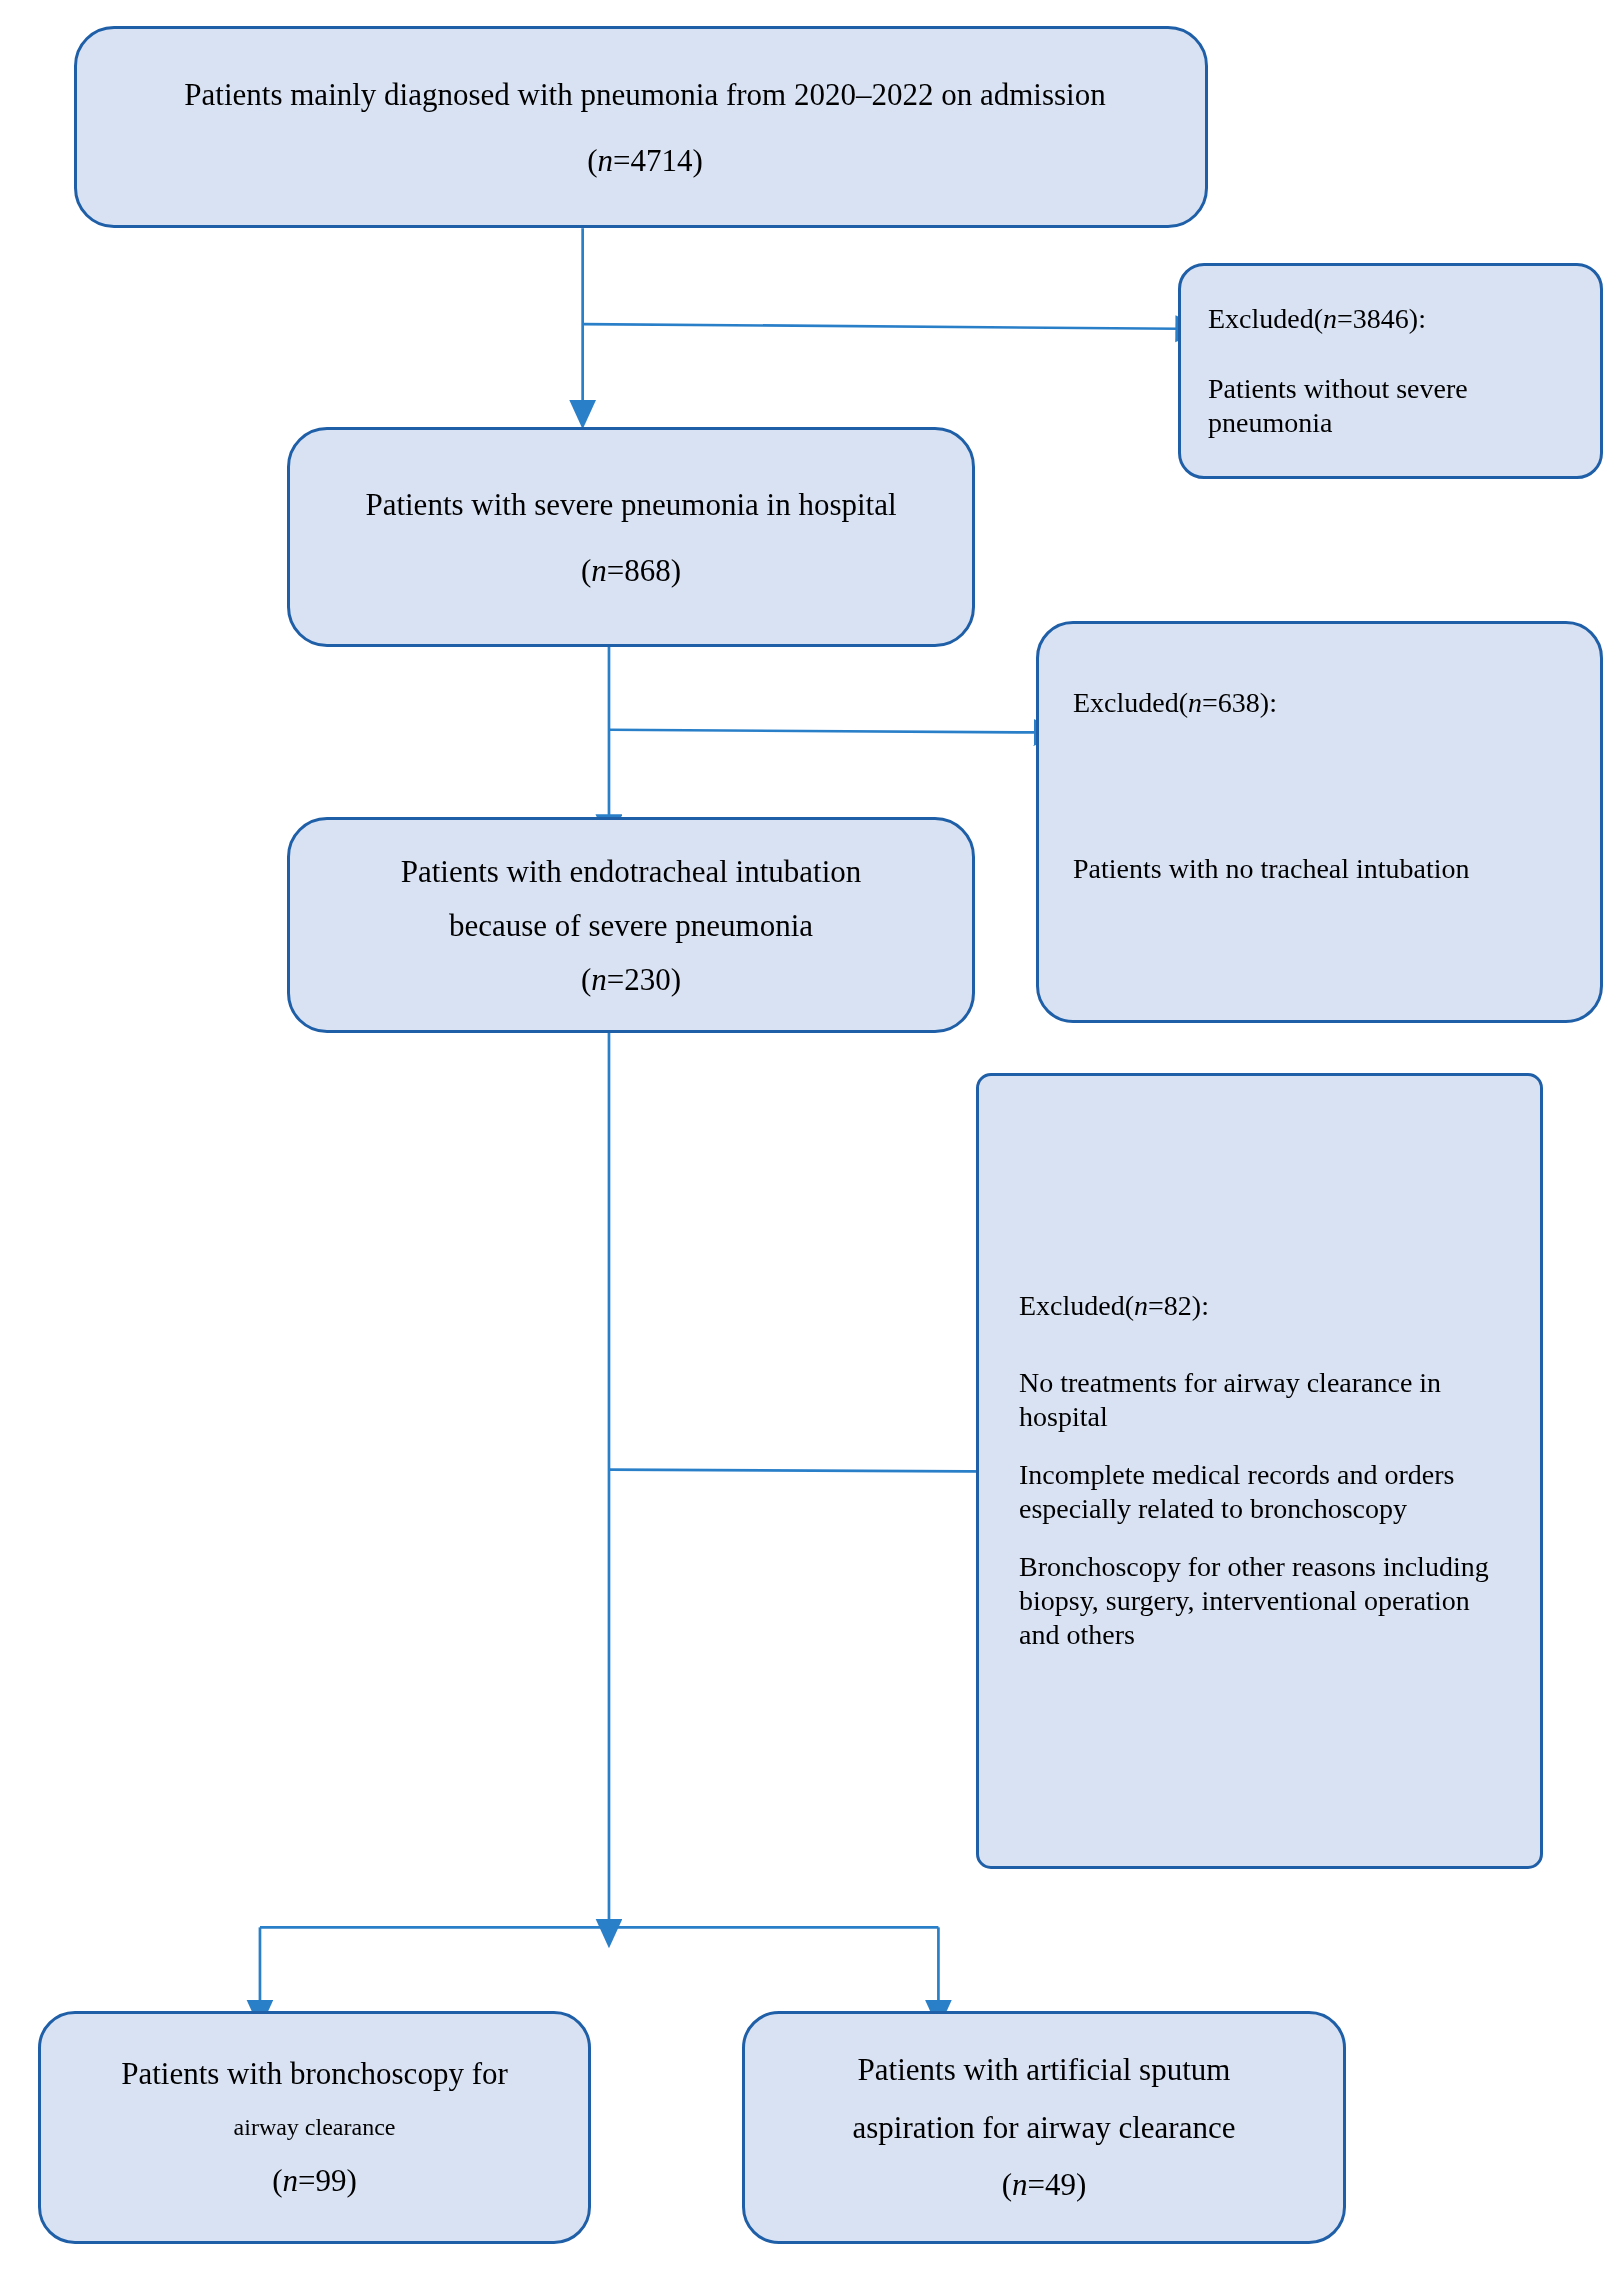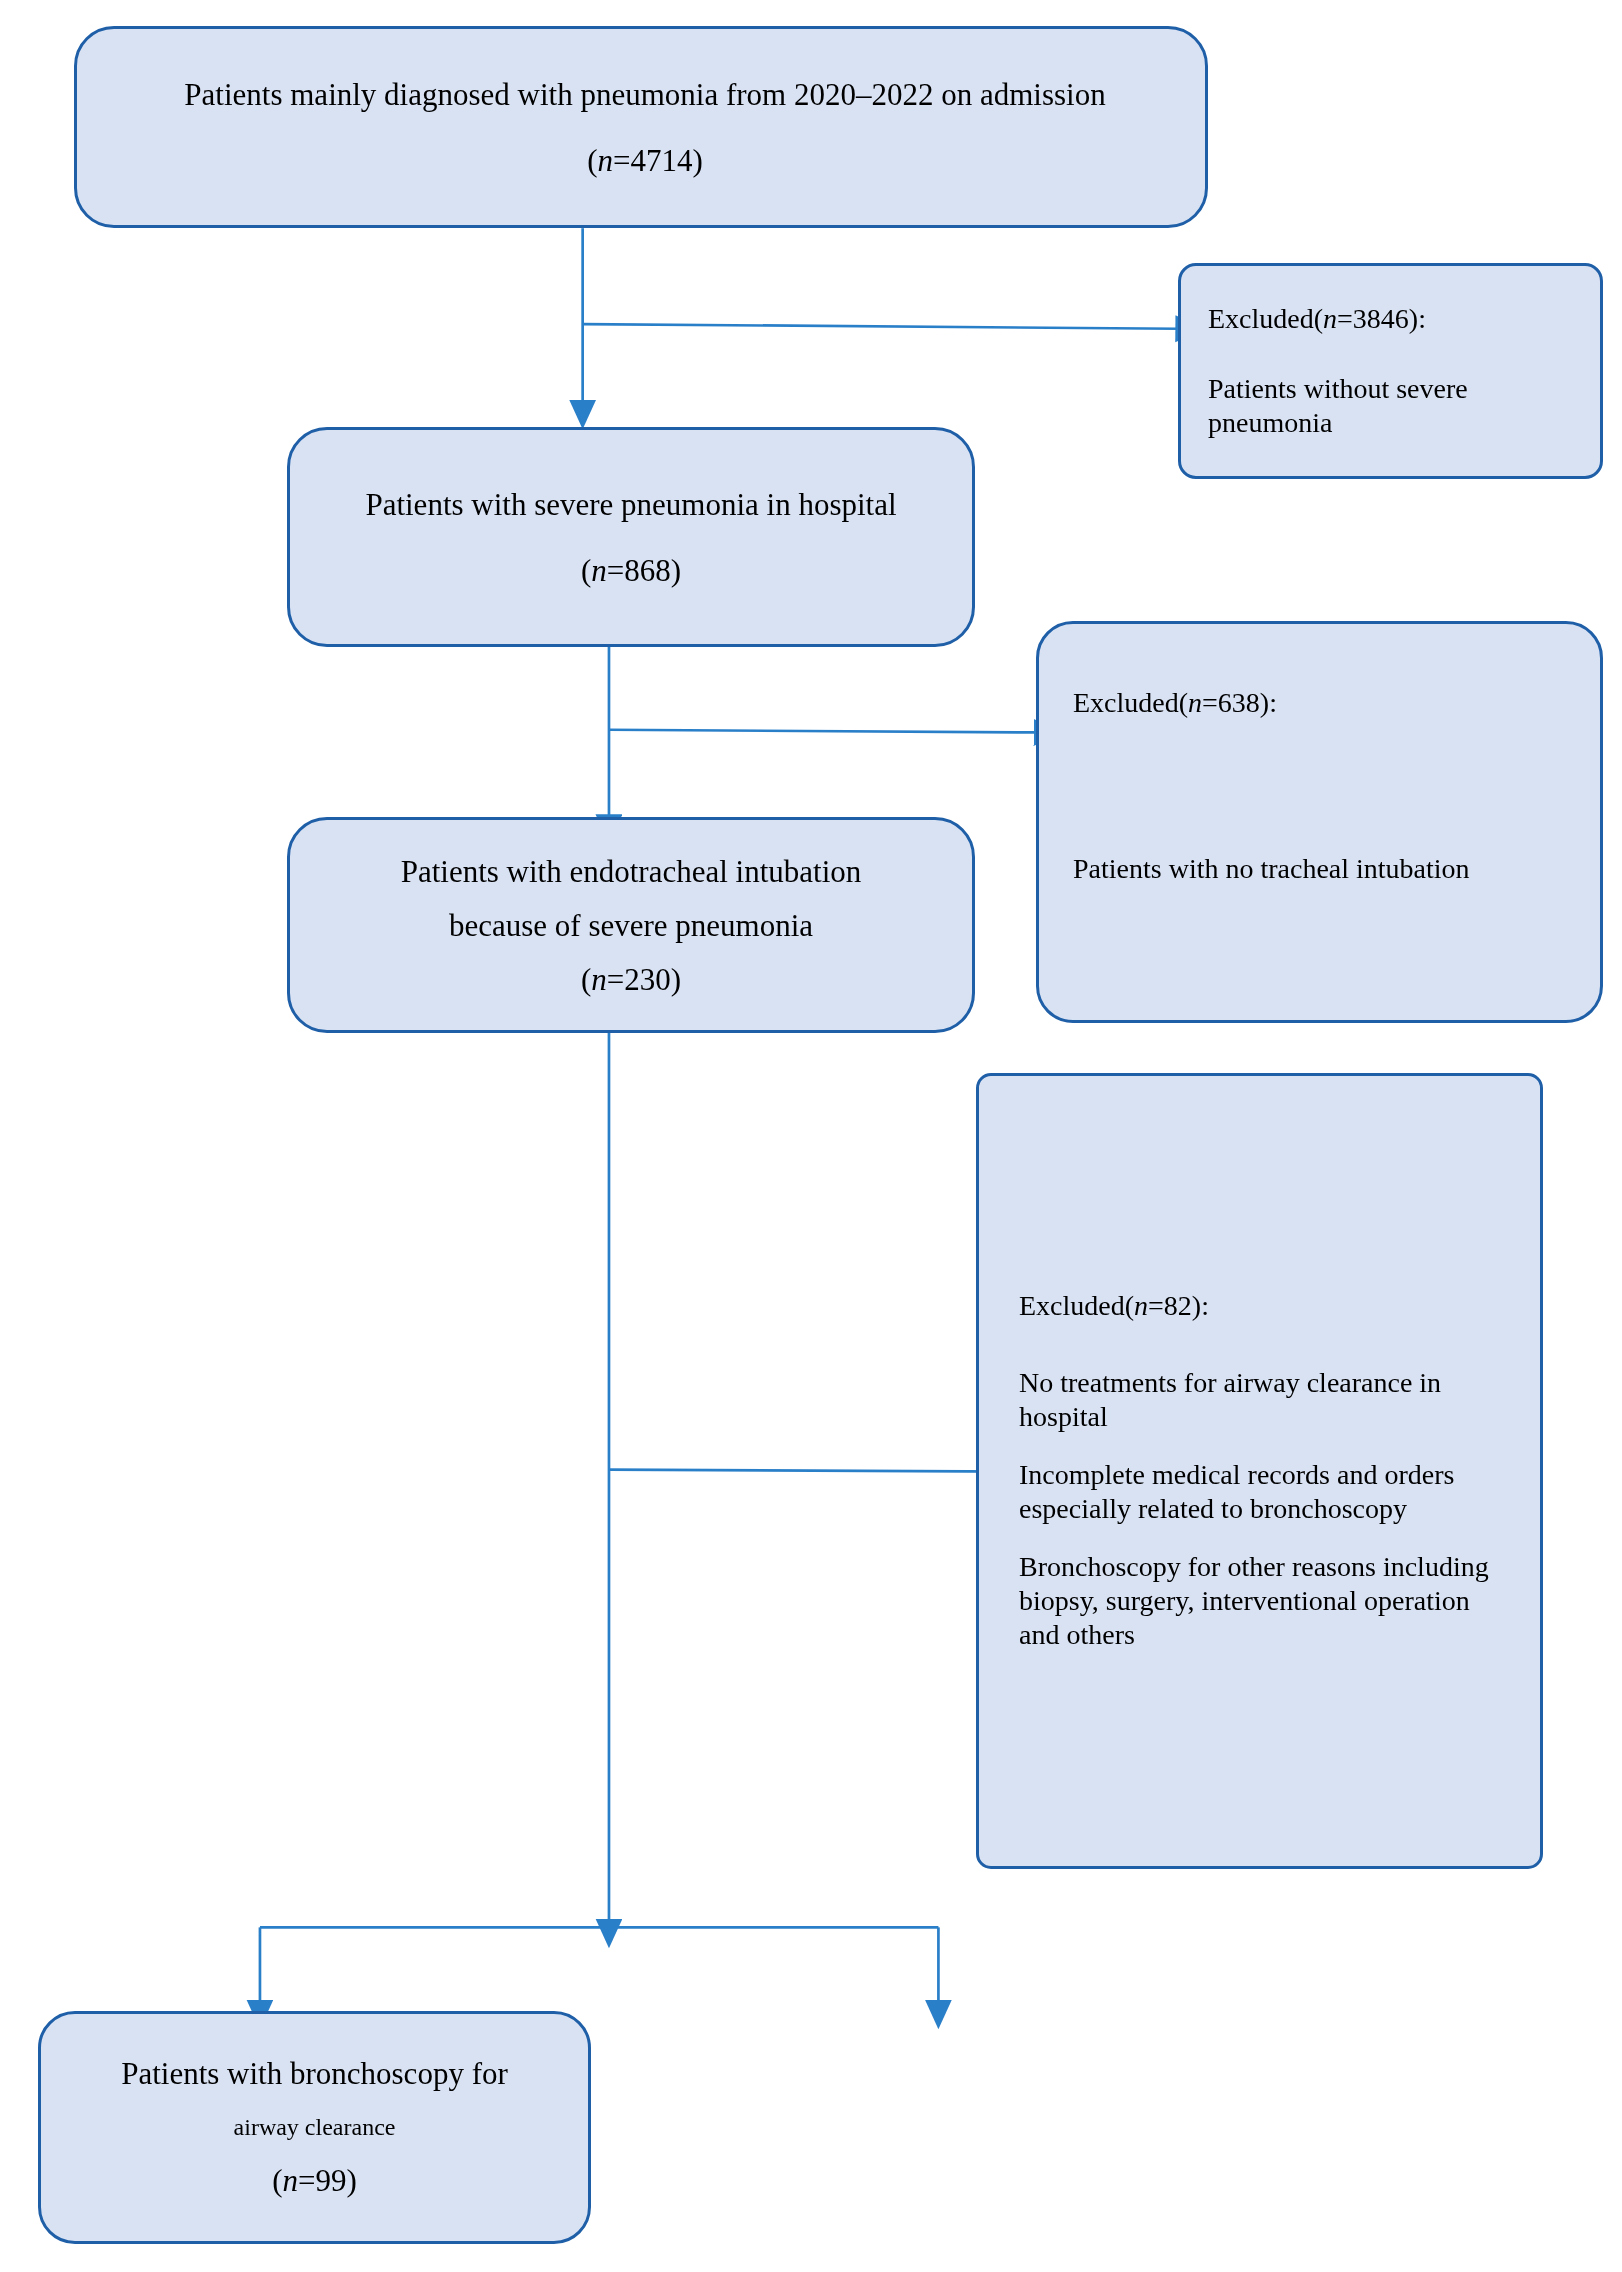--- a/index.html
+++ b/index.html
@@ -86,21 +86,21 @@
     <line x1="385" y1="2855" x2="385" y2="2966" stroke="#2a7fc9" stroke-width="4" marker-end="url(#arrow)"></line>
     <line x1="1390" y1="2855" x2="1390" y2="2966" stroke="#2a7fc9" stroke-width="4" marker-end="url(#arrow)"></line>
   </svg>
 
   <div class="node centered" style="left:74px; top:26px; width:1134px; height:202px;padding-left:8px;">
     <div class="line stackline">Patients mainly diagnosed with pneumonia from 2020–2022 on admission</div>
     <div class="sp-line"></div>
     <div class="line stackline"><span>(</span><span class="nitalic">n</span><span>=4714)</span></div>
   </div>
 
-  <div class="node lefted" style="left:1178px; top:263px; width:425px; height:216px; padding:0 27px; border-radius:18px;">
+  <div class="node lefted" style="left:1178px; top:263px; width:425px; height:216px; padding:0 27px; border-radius:26px;">
     <div class="para stackline"><span>Excluded(</span><span class="nitalic">n</span><span>=3846):</span></div>
     <div class="gap-md"></div>
     <div class="para stackline">Patients without severe pneumonia</div>
   </div>
 
   <div class="node centered" style="left:287px; top:427px; width:688px; height:220px;">
     <div class="line stackline">Patients with severe pneumonia in hospital</div>
     <div class="sp-line"></div>
     <div class="line stackline"><span>(</span><span class="nitalic">n</span><span>=868)</span></div>
   </div>
@@ -131,15 +131,22 @@
   </div>
 
   <div class="node centered" style="left:17px; top:2011px; width:553px; height:233px; border-radius:37px;margin-left:21px;">
     <div class="para stackline" style="font-size:31px">Patients with bronchoscopy for</div>
     <div style="height:20px"></div>
     <div class="para stackline" style="font-size:24px">airway clearance</div>
     <div style="height:20px"></div>
     <div class="para stackline" style="font-size:31px"><span>(</span><span class="nitalic">n</span><span>=99)</span></div>
   </div>
 
+  <div class="node centered" style="left:742px; top:2011px; width:604px; height:233px; border-radius:37px;">
+    <div class="para stackline" style="font-size:31px">Patients with artificial sputum</div>
+    <div style="height:20px"></div>
+    <div class="para stackline" style="font-size:31px">aspiration for airway clearance</div>
+    <div style="height:20px"></div>
+    <div class="para stackline" style="font-size:31px"><span>(</span><span class="nitalic">n</span><span>=49)</span></div>
+  </div>
 
 </div>
 
 
 </body></html>

